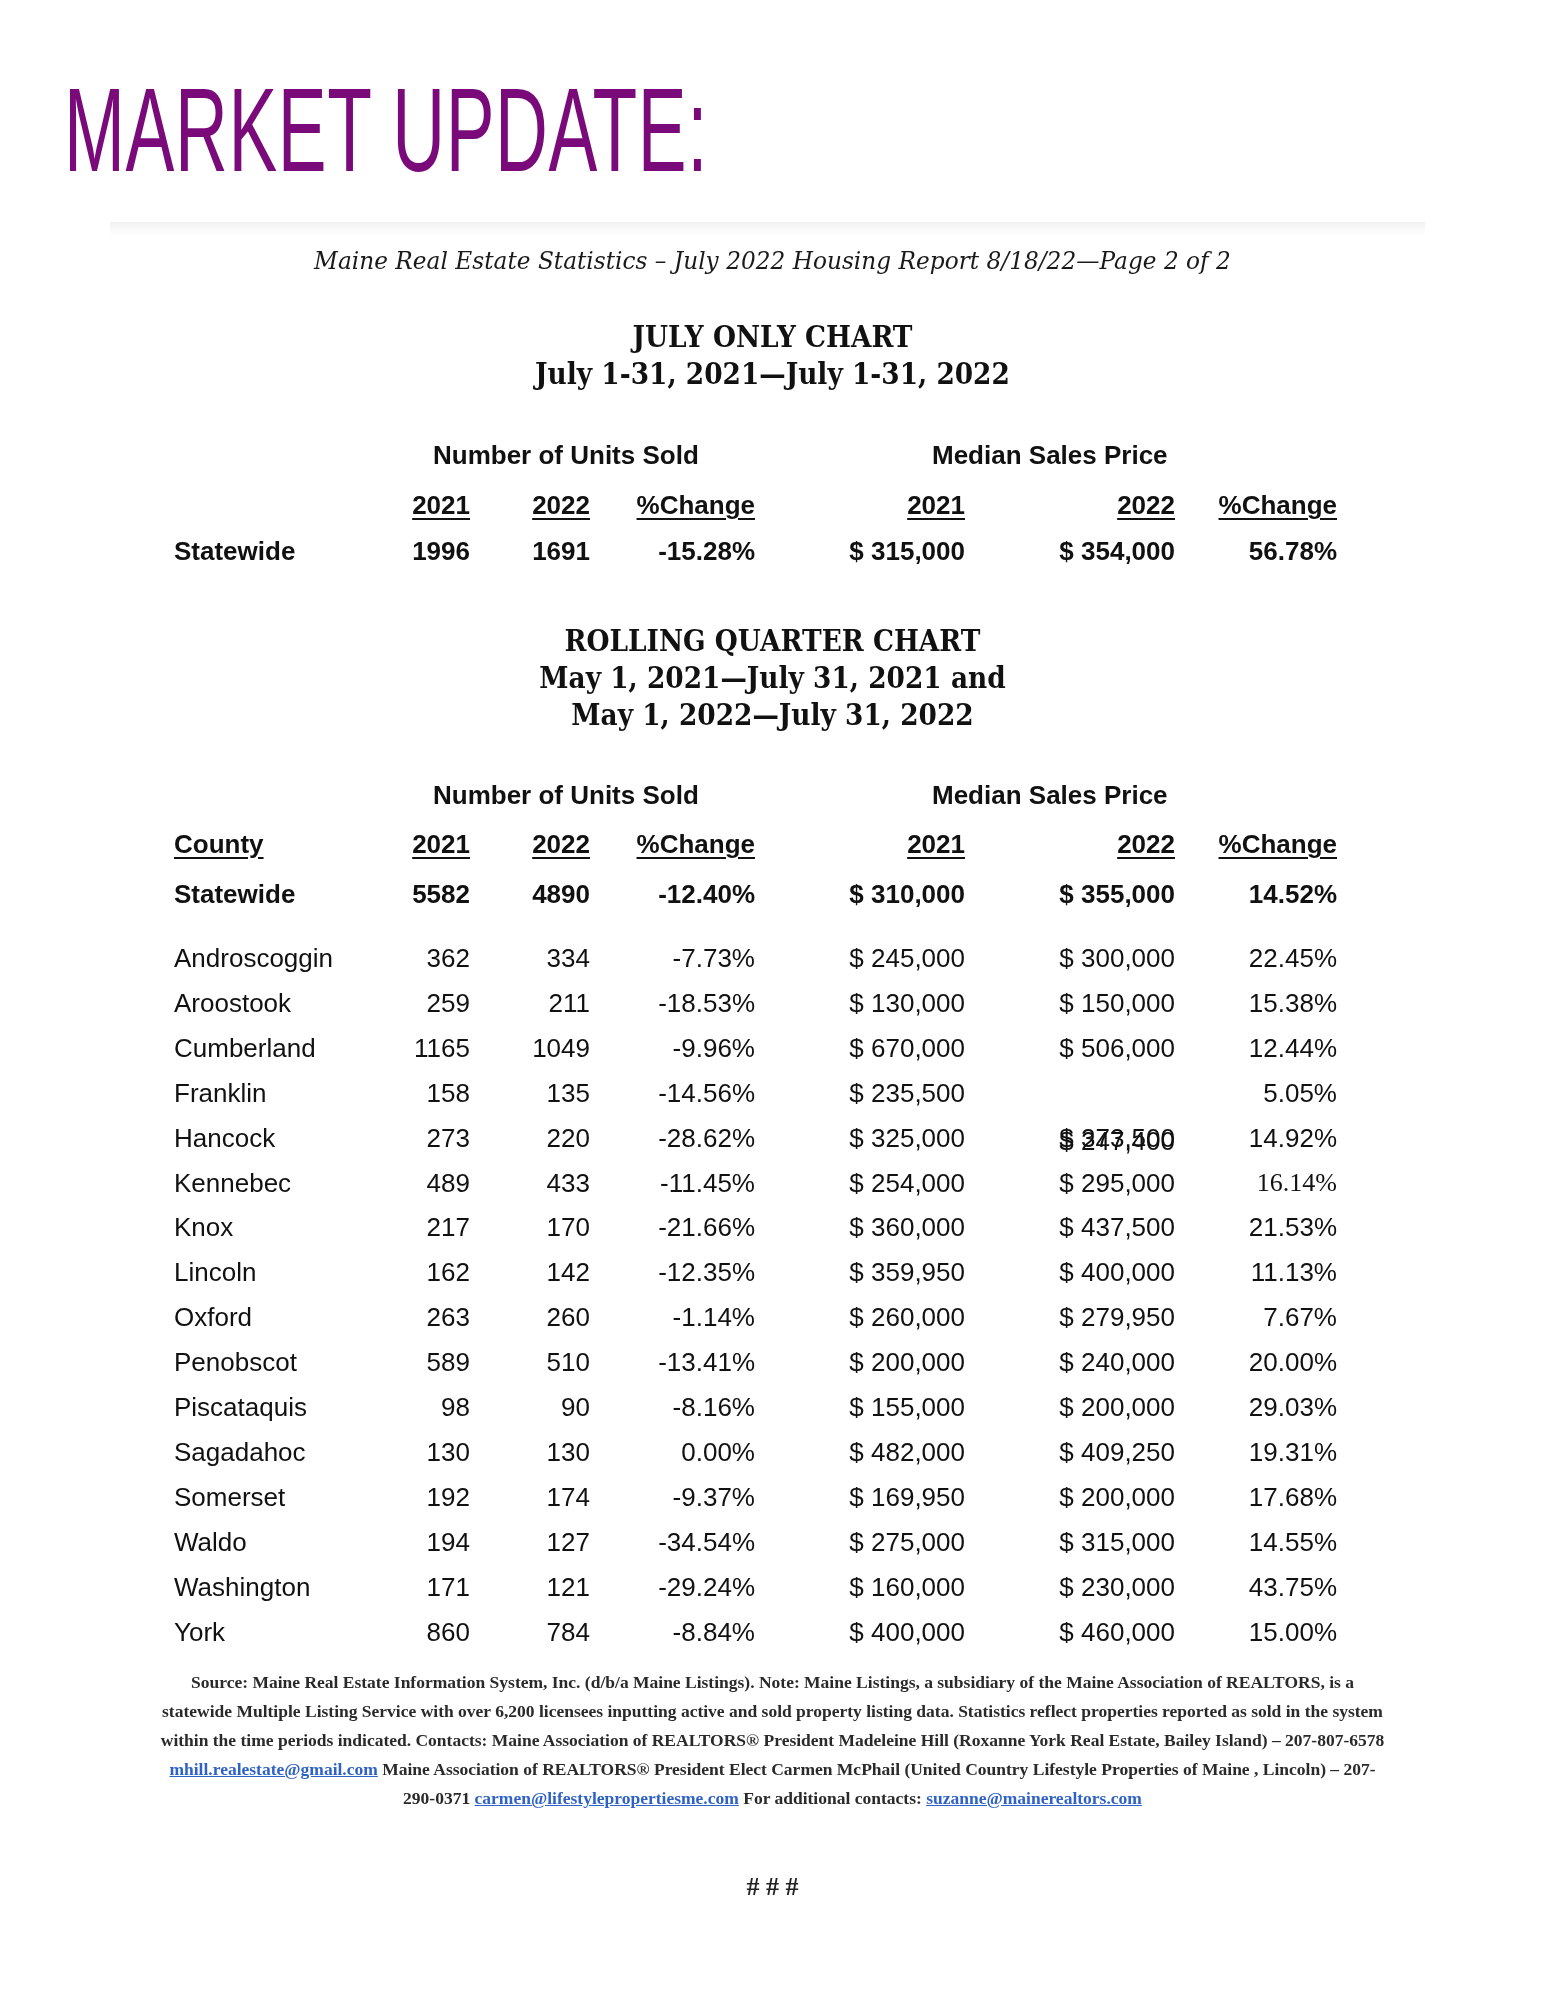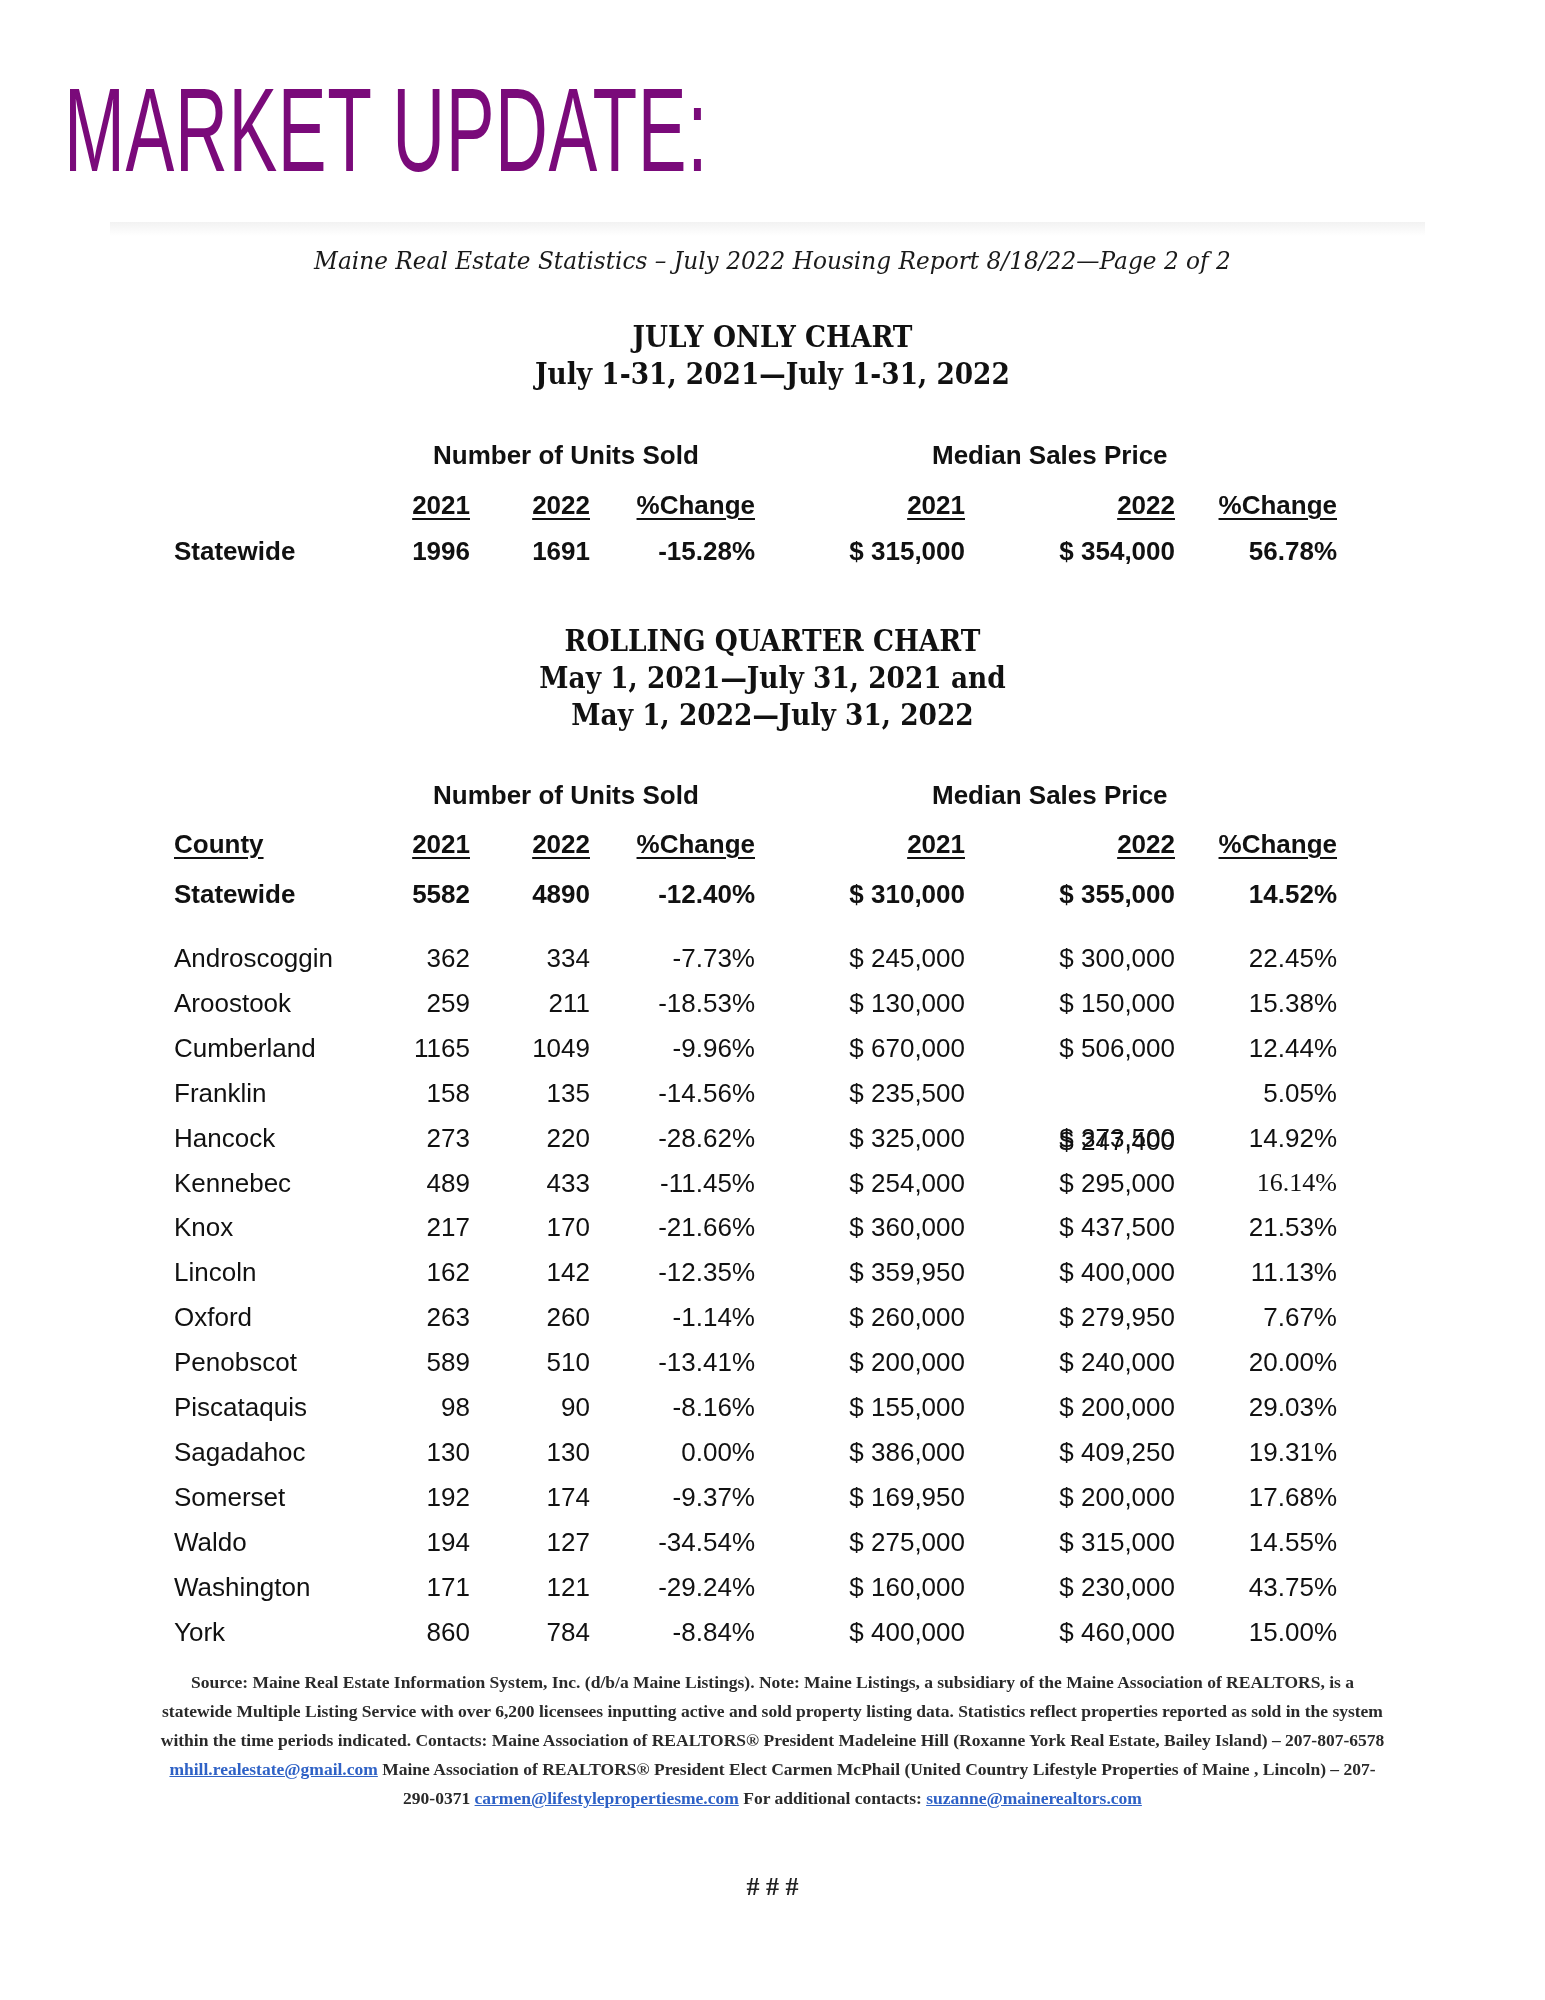--- a/index.html
+++ b/index.html
@@ -194,21 +194,21 @@
         <span class="cell r" style="right:790px;">-8.16%</span>
         <span class="cell r" style="right:580px;">$ 155,000</span>
         <span class="cell r" style="right:370px;">$ 200,000</span>
         <span class="cell r" style="right:208px;">29.03%</span>
       </div>
       <div class="row" style="top: 656.9px;">
         <span class="cell" style="left:174px;">Sagadahoc</span>
         <span class="cell r" style="right:1075px;">130</span>
         <span class="cell r" style="right:955px;">130</span>
         <span class="cell r" style="right:790px;">0.00%</span>
-        <span class="cell r" style="right:580px;">$ 386,000</span>
+        <span class="cell r" style="right:580px;">$ 482,000</span>
         <span class="cell r" style="right:370px;">$ 409,250</span>
         <span class="cell r" style="right:208px;">19.31%</span>
       </div>
       <div class="row" style="top: 701.8px;">
         <span class="cell" style="left:174px;">Somerset</span>
         <span class="cell r" style="right:1075px;">192</span>
         <span class="cell r" style="right:955px;">174</span>
         <span class="cell r" style="right:790px;">-9.37%</span>
         <span class="cell r" style="right:580px;">$ 169,950</span>
         <span class="cell r" style="right:370px;">$ 200,000</span>

